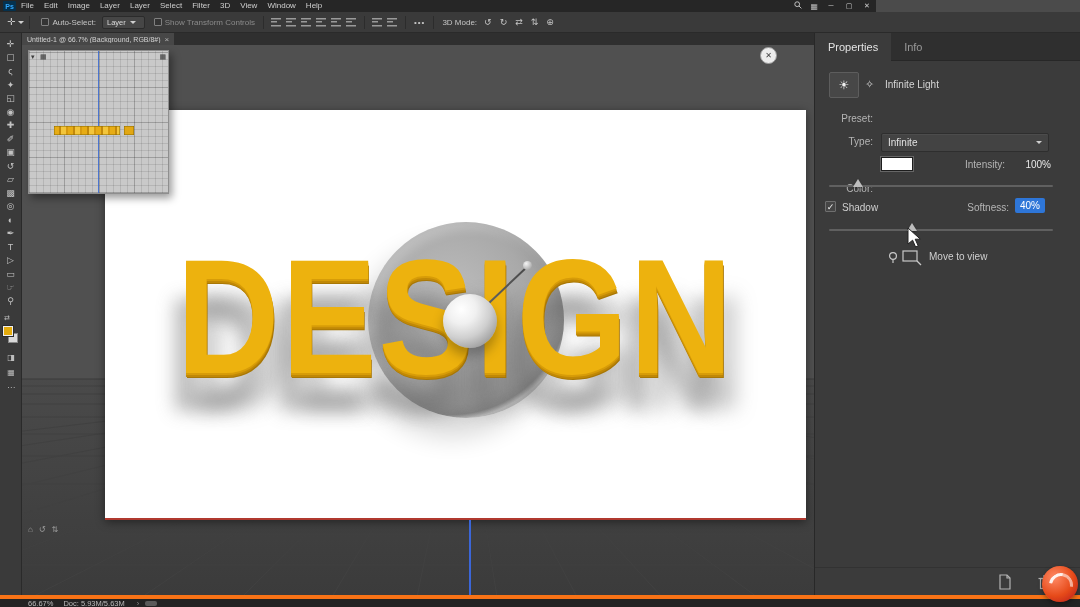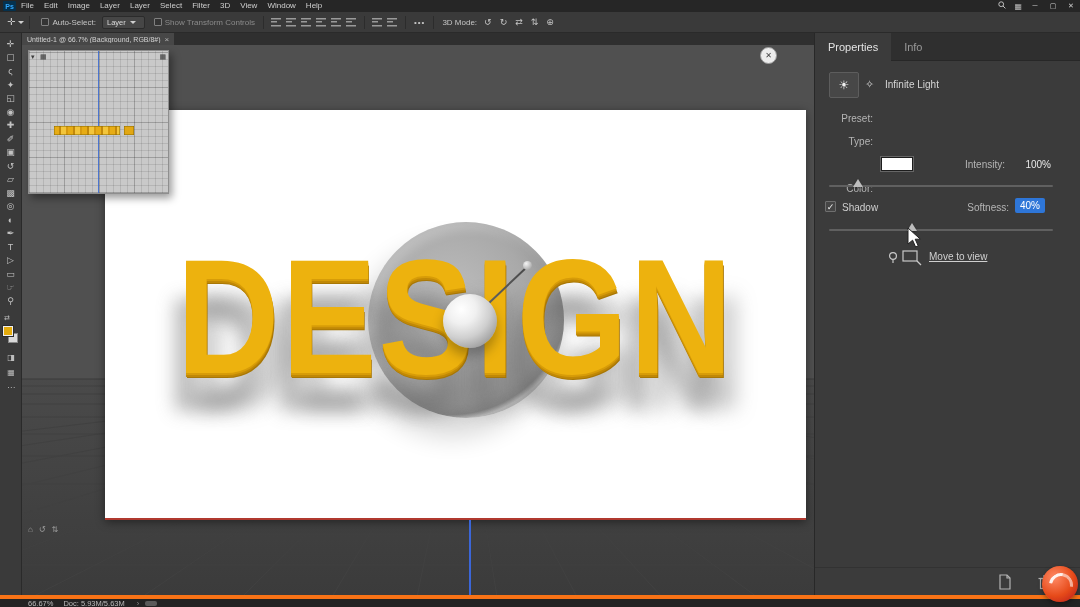--- a/index.html
+++ b/index.html
@@ -7,21 +7,21 @@
   .app{
     position:relative;width:1080px;height:607px;overflow:hidden;
     background:#4b4b4b;
     font-family:"Liberation Sans","DejaVu Sans",sans-serif;
     -webkit-user-select:none;user-select:none;
   }
   .abs{position:absolute;}
   .flex{display:flex;align-items:center;}
 
   
-  .menubar{left:0;top:0;width:1080px;height:12px;background:#262626;display:flex;align-items:center;z-index:40;}
+  .menubar{left:0;top:0;width:876px;height:12px;background:#262626;display:flex;align-items:center;z-index:40;}
   .ps-logo{width:13px;height:10px;margin-left:3px;background:#05314d;color:#31a8ff;font-size:7px;font-weight:bold;
     display:flex;align-items:center;justify-content:center;border-radius:1px;}
   .menu-item{padding:0 5px;font-size:8px;color:#cdcdcd;line-height:12px;white-space:nowrap;}
   .menu-right{margin-left:auto;display:flex;align-items:center;}
   .mini-ico{color:#bdbdbd;font-size:8px;padding:0 4px;}
   .winbtn{width:18px;text-align:center;font-size:7px;color:#cfcfcf;line-height:12px;}
 
   
   .optionsbar{left:0;top:12px;width:1080px;height:21px;background:#3a3a3a;border-bottom:1px solid #2a2a2a;
     display:flex;align-items:center;z-index:39;}
@@ -396,20 +396,24 @@
     </div>
     <div class="hamburger"></div>
 
     <div class="light-btn">☀</div>
     <span class="light-type-ico">✧</span>
     <span class="light-title">Infinite Light</span>
 
     <span class="plabel" style="left:8px;top:80px;">Preset:</span>
 
     <span class="plabel" style="left:8px;top:103px;">Type:</span>
+    <div class="dd" style="top:100px;">
+      <span>Infinite</span>
+      <span class="caret-down"></span>
+    </div>
 
     <span class="plabel" style="left:8px;top:126px;margin-top:24px;">Color:</span>
     <div class="color-swatch"></div>
     <span class="plabel" style="left:130px;top:126px;width:60px;">Intensity:</span>
     <span class="pvalue" style="left:198px;top:126px;width:38px;text-align:right;">100%</span>
 
     <div class="slider-track" style="top:152px;"></div>
     <div class="slider-thumb" style="left:38px;top:146px;"></div>
 
     <div class="cb" style="left:10px;top:168px;">✓</div>
@@ -423,21 +427,21 @@
     <svg class="cursor-svg" style="left:92px;top:194px;" width="16" height="24" viewBox="0 0 16 24">
       <polygon points="1,1 1,17 5.6,13.2 8.6,20 11.2,18.8 8.2,12.2 13.4,12.2" fill="#ffffff" stroke="#222" stroke-width="1"></polygon>
     </svg>
 
     <svg class="abs" style="left:72px;top:214px;" width="36" height="20" viewBox="0 0 36 20">
       <circle cx="6" cy="9" r="3.4" fill="none" stroke="#c9c9c9" stroke-width="1.2"></circle>
       <line x1="6" y1="13" x2="6" y2="16" stroke="#c9c9c9" stroke-width="1.2"></line>
       <rect x="16" y="4" width="14" height="10" fill="none" stroke="#c9c9c9" stroke-width="1.2"></rect>
       <line x1="30" y1="14" x2="34" y2="18" stroke="#c9c9c9" stroke-width="1.2"></line>
     </svg>
-    <span class="ptext" style="left:114px;top:218px;text-decoration:underline;">Move to view</span>
+    <span class="ptext" style="left:114px;top:218px;">Move to view</span>
 
     <div class="pbottom-sep"></div>
     <svg class="abs" style="left:182px;top:541px;" width="16" height="16" viewBox="0 0 16 16">
       <path d="M3,1 h7 l3,3 v11 h-10 z" fill="none" stroke="#b3b3b3" stroke-width="1.2"></path>
       <path d="M10,1 v3 h3" fill="none" stroke="#b3b3b3" stroke-width="1.2"></path>
     </svg>
     <svg class="abs" style="left:222px;top:541px;" width="16" height="16" viewBox="0 0 16 16">
       <rect x="3.5" y="4.5" width="9" height="10" fill="none" stroke="#b3b3b3" stroke-width="1.2"></rect>
       <line x1="1.5" y1="4.5" x2="14.5" y2="4.5" stroke="#b3b3b3" stroke-width="1.2"></line>
       <line x1="6" y1="2" x2="10" y2="2" stroke="#b3b3b3" stroke-width="1.2"></line>

